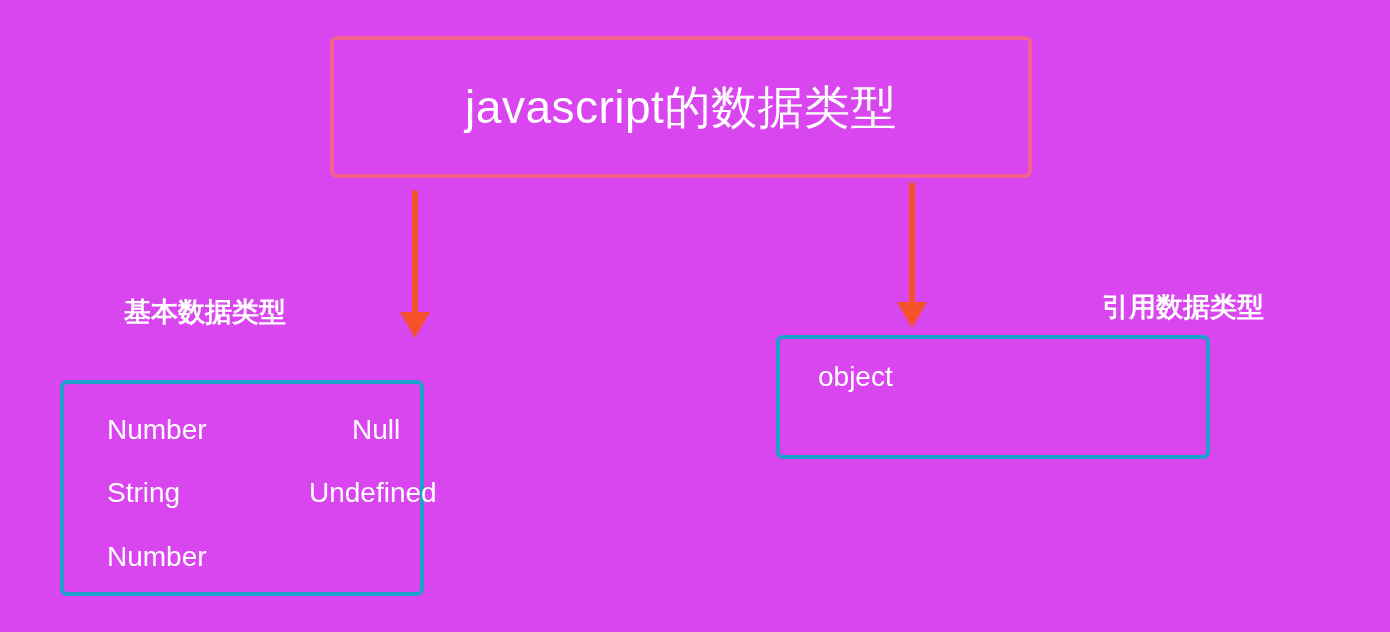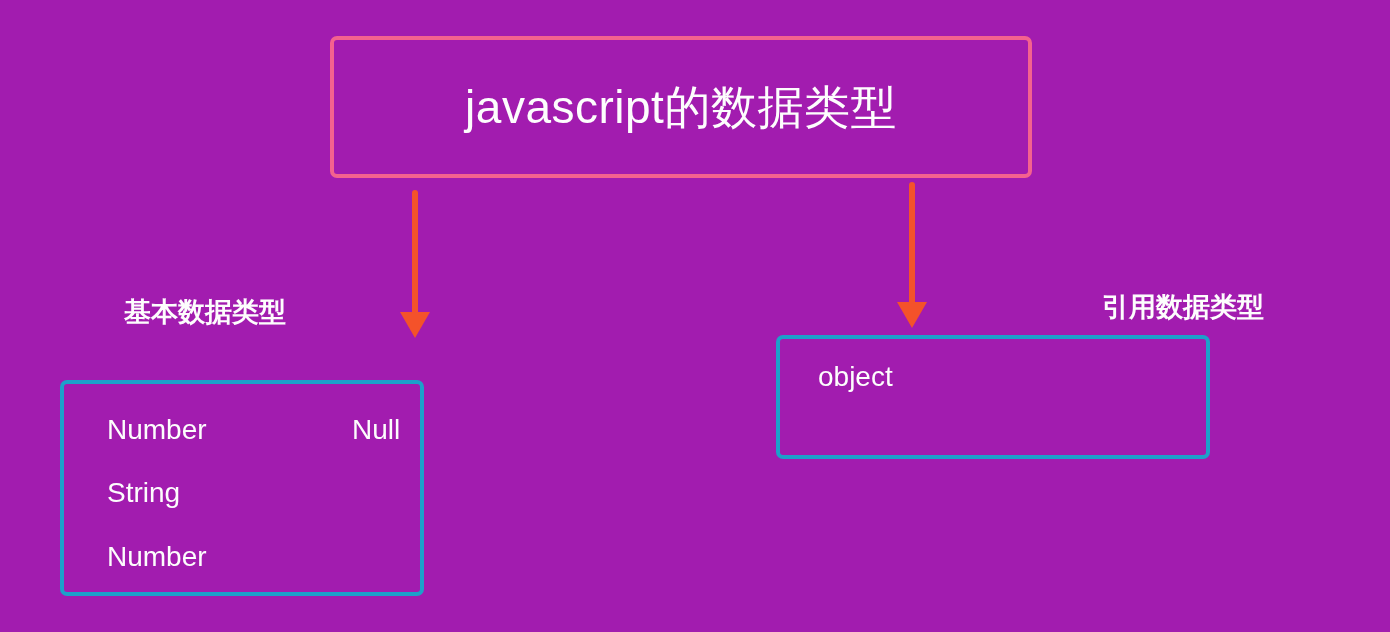--- a/index.html
+++ b/index.html
@@ -4,21 +4,21 @@
 <style>
   html, body {
     margin: 0;
     padding: 0;
     background: #2b2b2b;
   }
   #canvas {
     position: relative;
     width: 1390px;
     height: 632px;
-    background: #a21caf;
+    background: #d946ef;
     overflow: hidden;
     font-family: "Liberation Sans", "DejaVu Sans", sans-serif;
   }
 
   
   #title-box {
     position: absolute;
     left: 330px;
     top: 36px;
     width: 702px;
@@ -116,20 +116,21 @@
     <polygon points="20,146 5,120 35,120" fill="#f4522a"></polygon>
   </svg>
 
   <div id="label-primitive" class="cat-label">基本数据类型</div>
 
   <div id="primitive-box" class="type-box">
     <span id="item-number" class="type-item">Number</span>
     <span id="item-string" class="type-item">String</span>
     <span id="item-boolean" class="type-item">Number</span>
     <span id="item-null" class="type-item">Null</span>
+    <span id="item-undefined" class="type-item">Undefined</span>
   </div>
 
   <div id="label-reference" class="cat-label">引用数据类型</div>
 
   <div id="reference-box" class="type-box">
     <span id="item-object" class="type-item">object</span>
   </div>
 
 </div>
 

